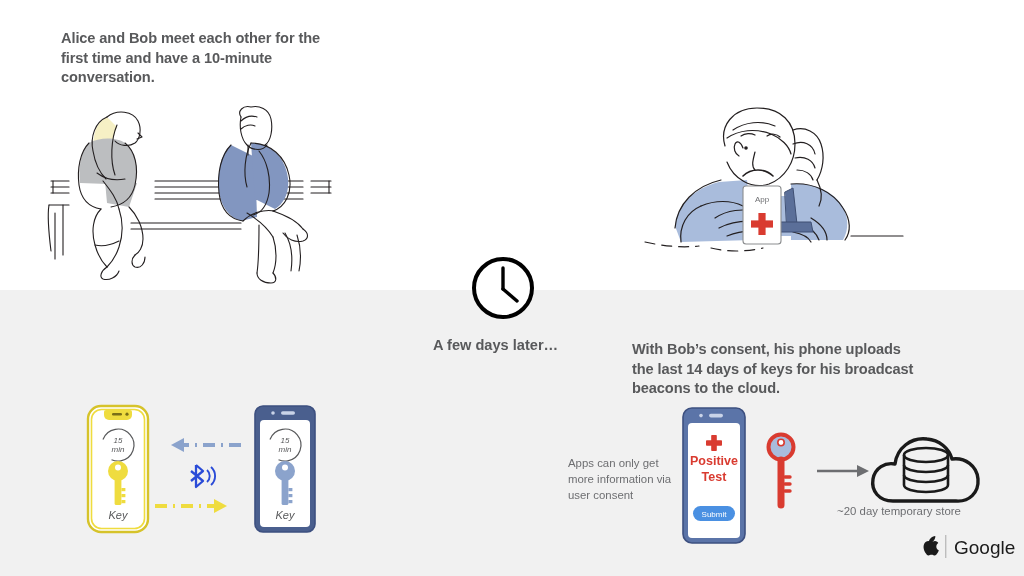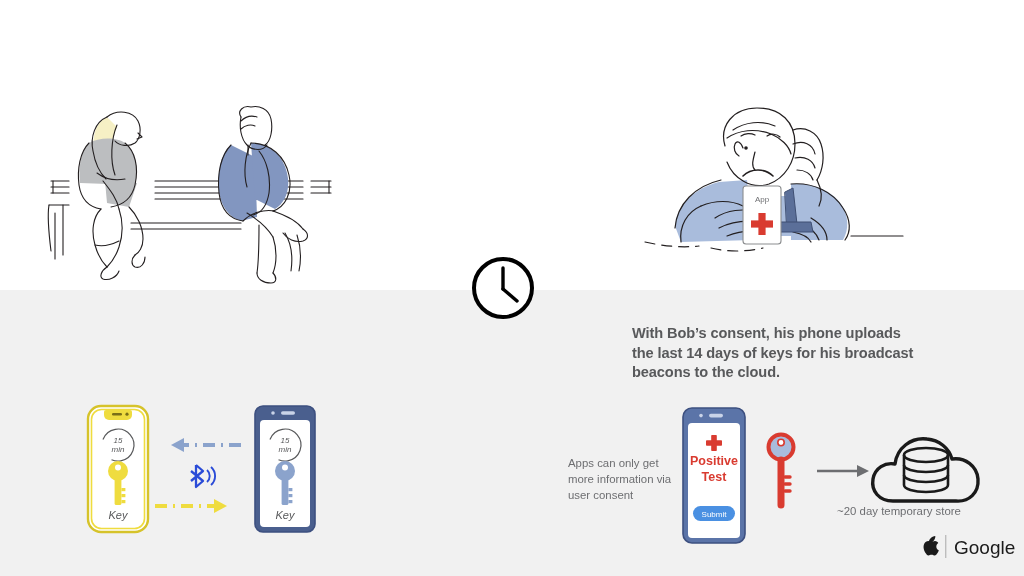--- a/index.html
+++ b/index.html
@@ -22,21 +22,21 @@
     font-weight:bold;
     font-size:14.6px;
     line-height:19.5px;
     color:#58595b;
     letter-spacing:-0.1px;
     white-space:pre-line;
   }
   #h-tl{left:61px;top:29px;width:300px;}
   #h-tr{left:632px;top:29px;width:320px;}
   #h-bl{left:55px;top:324px;width:290px;}
-  #h-br{left:632px;top:324px;width:330px;}
+  #h-br{left:632px;top:340px;width:330px;}
 
   .caption{
     position:absolute;
     font-size:11.4px;
     line-height:16.2px;
     color:#6d6e71;
     white-space:pre-line;
   }
   #cap-consent{left:556px;top:455px;width:120px;margin-left:12px;}
   #cap-store{left:814px;top:503px;width:170px;text-align:center;}
@@ -55,20 +55,23 @@
   svg{display:block;overflow:visible;}
 </style>
 </head>
 <body>
 
 <div id="stage">
 
   <div class="band-top"></div>
   <div class="band-bottom"></div>
 
+  <div class="heading" id="h-tl">Alice and Bob meet each other for the
+first time and have a 10-minute
+conversation.</div>
 
   <div class="art" id="art-bench">
     <svg width="290" height="180" viewBox="0 0 290 180">
       <g fill="none" stroke="#231f20" stroke-width="1.1" stroke-linecap="round" stroke-linejoin="round">
 
         <path d="M62 22 C52 26 47 40 49 54 C50 66 55 76 60 82 L70 80 C66 66 66 44 72 32 Z" fill="#f6f0c5" stroke="none"></path>
         <path d="M44 48 C36 56 33 72 35 88 L90 90 C94 72 90 56 80 48 C72 42 54 42 44 48 Z" fill="#bcbec0" stroke="none"></path>
         <path d="M60 86 L92 88 L84 112 L62 108 Z" fill="#bcbec0" stroke="none"></path>
 
         <path d="M62 22 C50 27 45 42 48 56 C50 68 55 78 61 84"></path>
@@ -199,20 +202,21 @@
     </svg>
   </div>
 
   <div class="art" id="art-clock">
     <svg width="66" height="66" viewBox="0 0 66 66">
       <circle cx="33" cy="33" r="29" fill="#ffffff" stroke="#000000" stroke-width="4"></circle>
       <path d="M33 13 L33 34" stroke="#000000" stroke-width="3.4" stroke-linecap="round"></path>
       <path d="M33 34 L47 46" stroke="#000000" stroke-width="3.4" stroke-linecap="round"></path>
     </svg>
   </div>
+  <div id="mid-label">A few days later…</div>
 
 
   <div class="art" id="art-phones">
     <svg width="235" height="135" viewBox="0 0 235 135">
 
       <g>
         <rect x="3" y="3" width="60" height="126" rx="13" fill="#ffffff" stroke="#d6c32a" stroke-width="2.4"></rect>
         <rect x="6.5" y="6.5" width="53" height="119" rx="10" fill="#ffffff" stroke="#efdc3f" stroke-width="1.6"></rect>
         <path d="M21 7 H45 a2 2 0 0 1 2 2 v3 a5 5 0 0 1 -5 5 H24 a5 5 0 0 1 -5 -5 v-3 a2 2 0 0 1 2 -2 z" fill="#efdc3f"></path>
         <rect x="27" y="10" width="10" height="2.4" rx="1.2" fill="#7a6f18"></rect>

